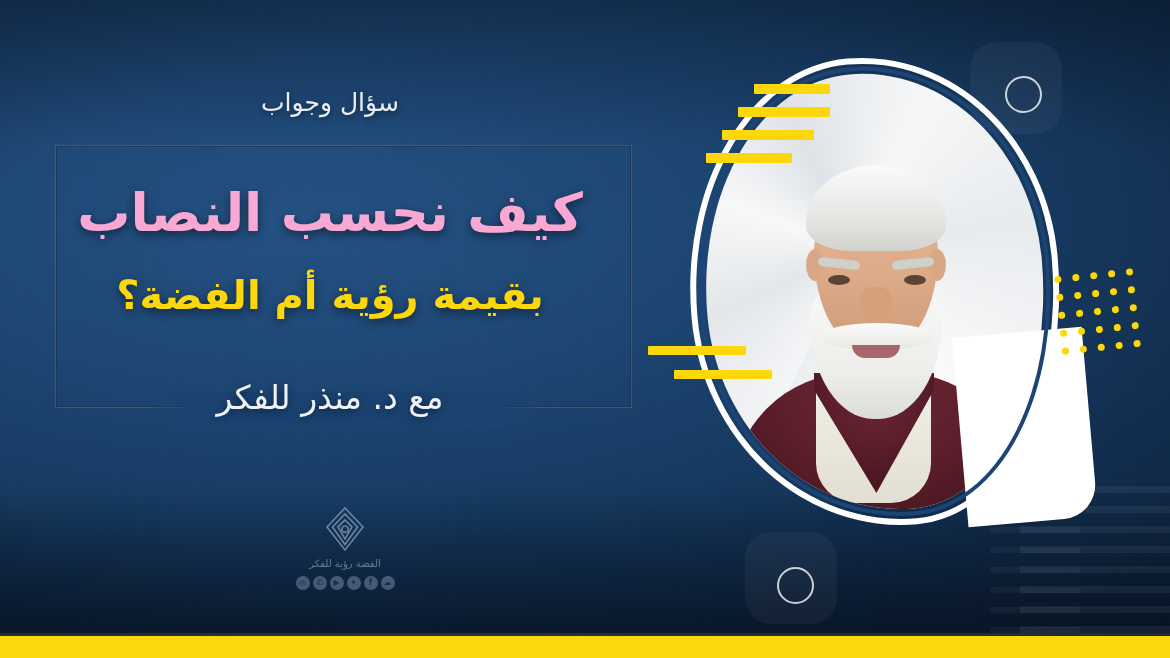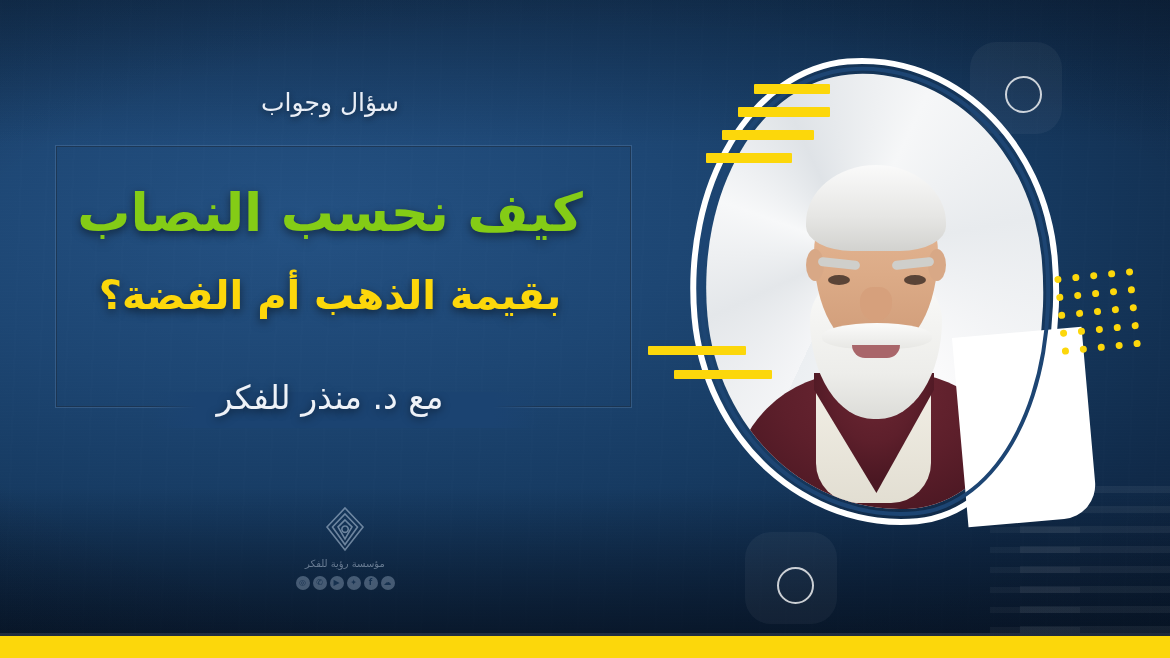--- a/index.html
+++ b/index.html
@@ -55,21 +55,21 @@
   }
 
   
   .eyebrow{
     position:absolute;left:0;top:88px;width:660px;text-align:center;
     color:#e9eef6;font-size:25px;font-weight:400;direction:rtl;
     letter-spacing:.5px;text-shadow:0 2px 6px rgba(0,0,0,.45);
   }
   .title-1{
     position:absolute;left:0;top:182px;width:660px;text-align:center;
-    color:#84cc16;font-size:53px;font-weight:700;direction:rtl;
+    color:#f9a8d4;font-size:53px;font-weight:700;direction:rtl;
     text-shadow:0 3px 10px rgba(0,0,0,.5);white-space:nowrap;
   }
   .title-2{
     position:absolute;left:0;top:272px;width:660px;text-align:center;
     color:#fcd70b;font-size:40px;font-weight:700;direction:rtl;
     text-shadow:0 3px 10px rgba(0,0,0,.5);white-space:nowrap;
   }
   .speaker{
     position:absolute;left:0;top:378px;width:660px;text-align:center;
     color:#eef2f8;font-size:33px;font-weight:400;direction:rtl;
@@ -291,33 +291,33 @@
       </div>
 
     <div class="ring" style="left:117px;top:535px;width:37px;height:37px;"></div>
   </div>
 
   <div class="frame"></div>
   <div class="frame-mask"></div>
 
   <div class="eyebrow">سؤال وجواب</div>
   <div class="title-1">كيف نحسب النصاب</div>
-  <div class="title-2">بقيمة الذهب أم الفضة؟</div>
+  <div class="title-2">بقيمة رؤية أم الفضة؟</div>
   <div class="speaker">مع د. منذر للفكر</div>
 
   <div class="brand">
     <div class="brand-mark">
       <svg width="44" height="46" viewBox="0 0 44 46" fill="none" stroke="#cfe0f2" stroke-width="1.6">
         <path d="M22 2 L40 21 L22 44 L4 21 Z"></path>
         <path d="M22 8 L34.5 21 L22 38.5 L9.5 21 Z"></path>
         <path d="M22 14 L29 21 L22 33 L15 21 Z"></path>
         <path d="M22 20 a3.2 3.2 0 1 0 0.1 0"></path>
       </svg>
     </div>
-    <div class="brand-name">مؤسسة رؤية للفكر</div>
+    <div class="brand-name">الفضة رؤية للفكر</div>
     <div class="socials" id="socials">
         <span class="soc">◎</span>
         <span class="soc">✆</span>
         <span class="soc">▶</span>
         <span class="soc">✦</span>
         <span class="soc">f</span>
         <span class="soc">☁</span>
       </div>
   </div>
 

